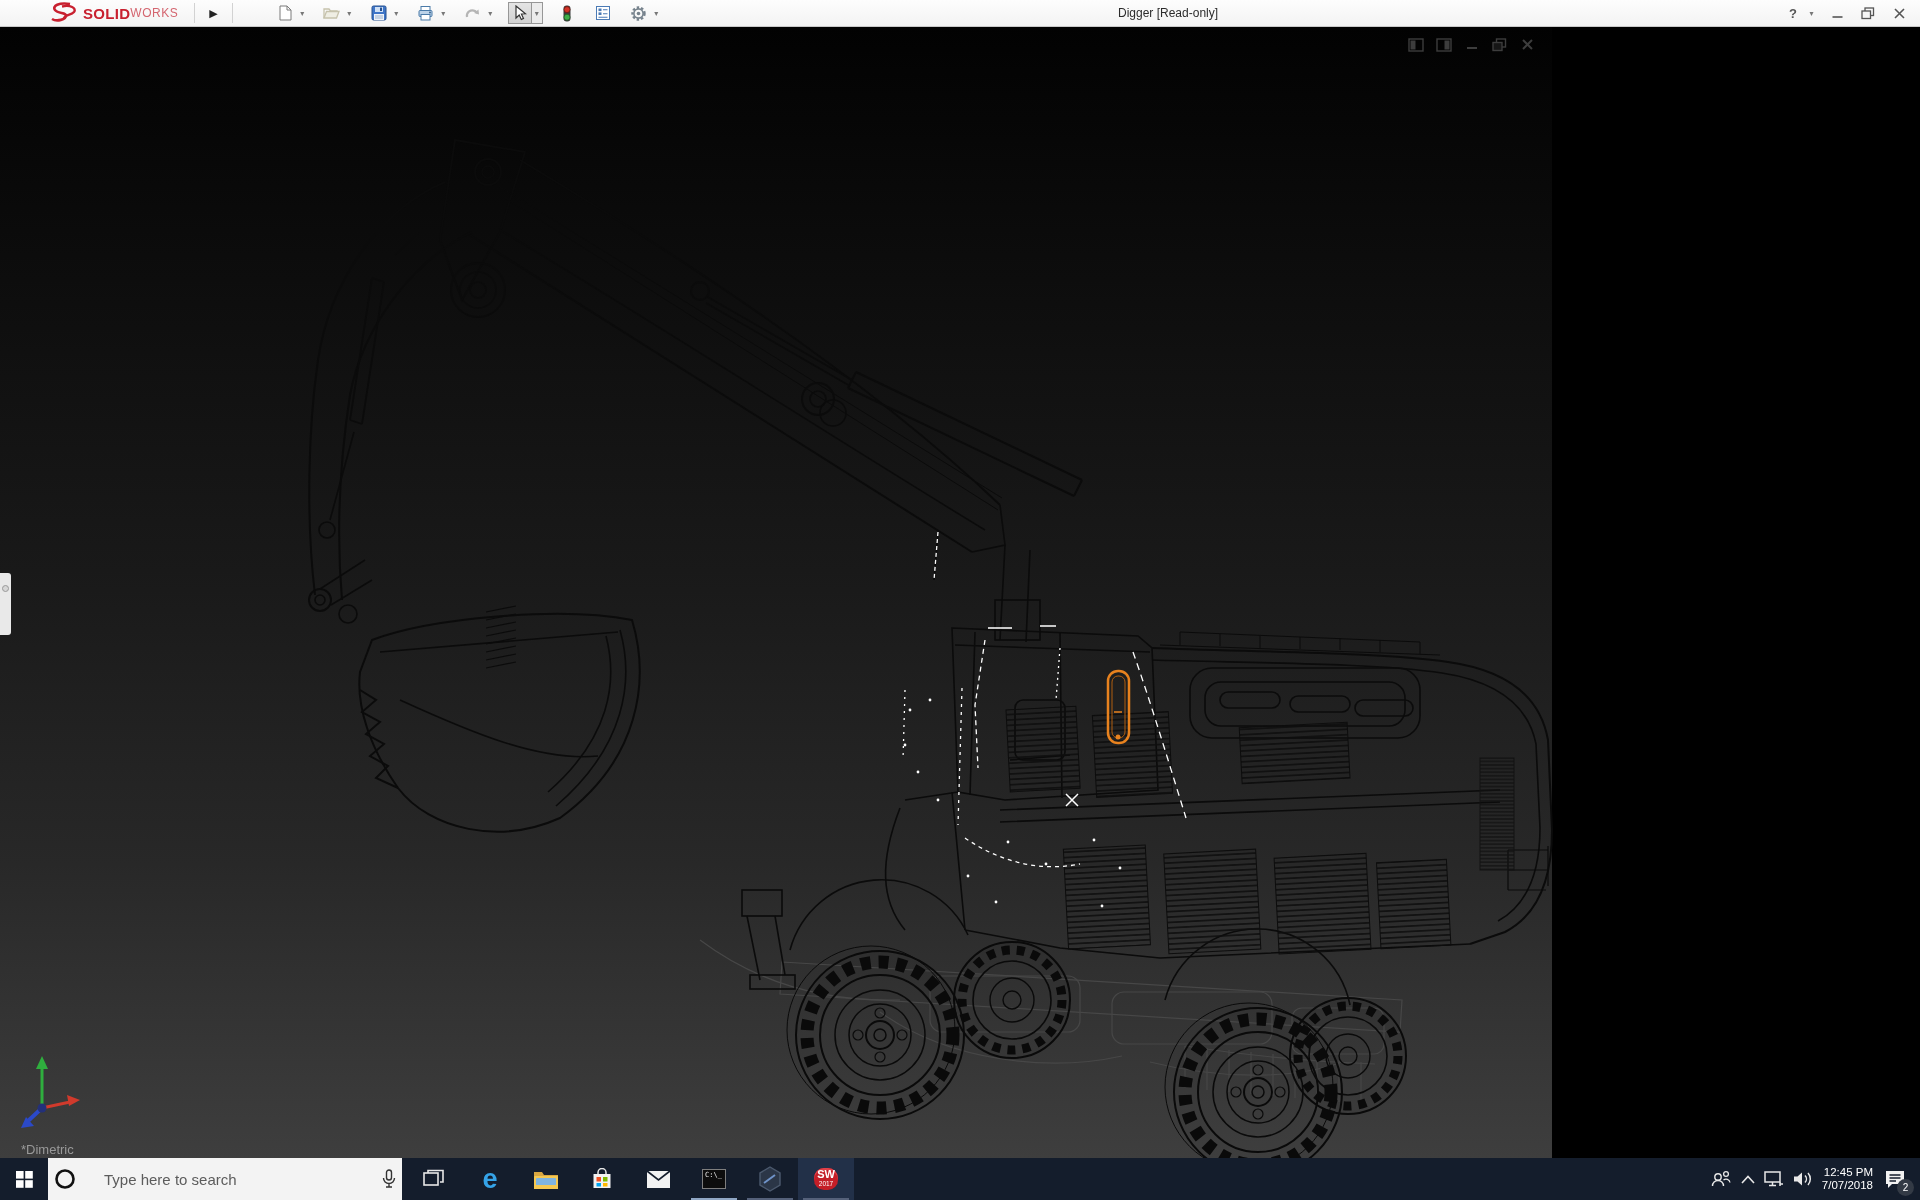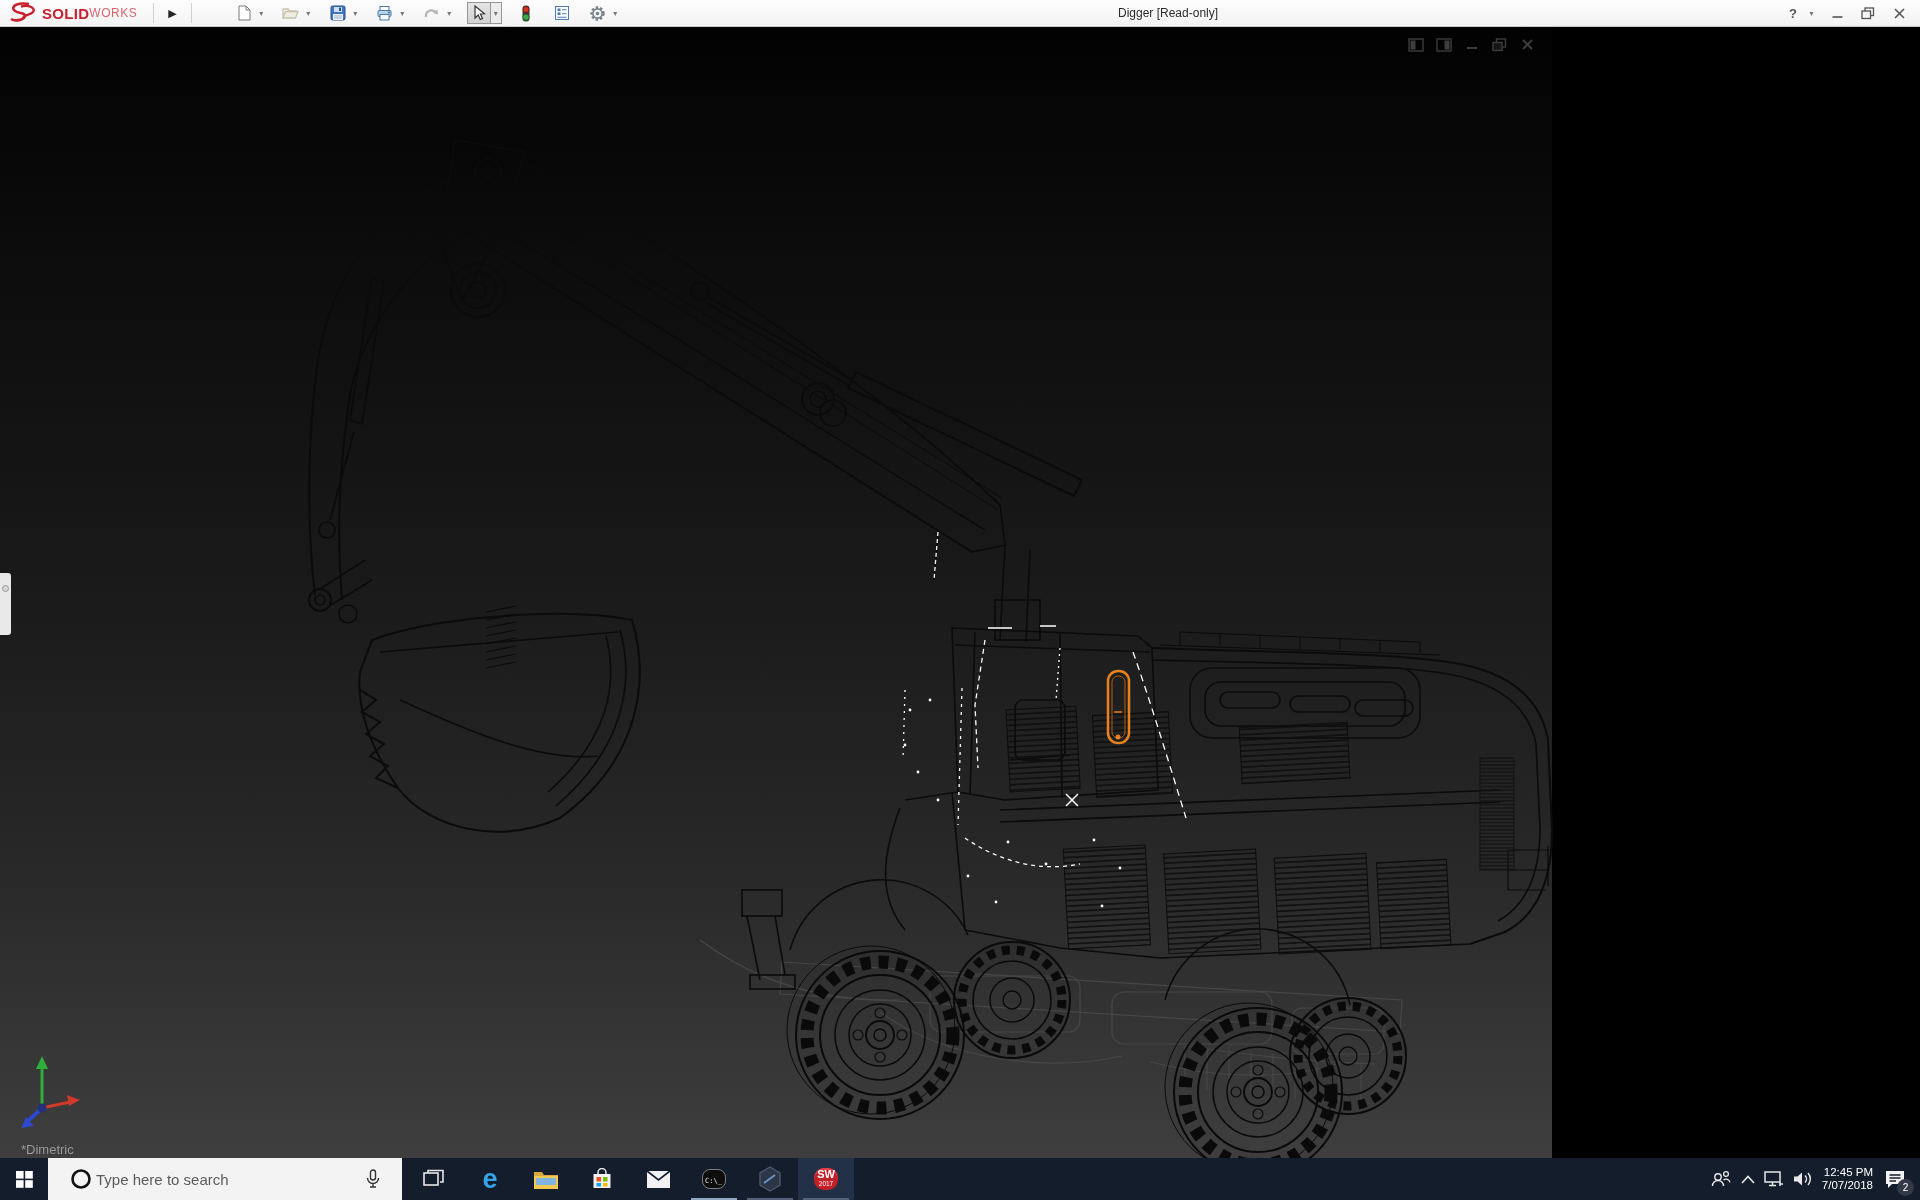--- a/index.html
+++ b/index.html
@@ -2,21 +2,21 @@
 <html><head>
 <meta charset="utf-8">
 <style>
   * { margin:0; padding:0; box-sizing:border-box; }
   html,body { width:1920px; height:1200px; background:#000; font-family:"Liberation Sans","DejaVu Sans",sans-serif; }
   .screen { position:relative; width:1920px; height:1200px; overflow:hidden; }
 
   
   .titlebar { position:absolute; top:0; left:0; width:1920px; height:27px;
     background:linear-gradient(#fdfdfd,#f3f3f3); border-bottom:1px solid #c9c9c9;
-    display:flex; align-items:center; }
+    display:flex; align-items:center;padding-left:41px; }
   .brand { display:flex; align-items:center; padding:0 10px 0 8px; height:100%; }
   .brand-solid { color:#c8202f; font-weight:bold; font-size:15px; letter-spacing:.3px; margin-left:4px; }
   .brand-works { color:#d4656f; font-weight:normal; font-size:12px; letter-spacing:.5px; }
   .vsep { width:1px; height:20px; background:#d2d2d2; margin:0 6px; }
   .menu-expand { font-size:11px; color:#222; padding:2px 8px; cursor:default; }
   .toolbar { display:flex; align-items:center; margin-left:34px; gap:2px; }
   .tgroup { display:flex; align-items:center; margin-right:10px; }
   .tbtn { width:24px; height:22px; display:flex; align-items:center; justify-content:center; border:1px solid transparent; }
   .tbtn.pressed { background:linear-gradient(#e4e4e4,#d2d2d2); border:1px solid #979797; }
   .caret { font-size:8px; color:#777; width:11px; text-align:center; }
@@ -34,35 +34,35 @@
   .doc-win-controls { position:absolute; top:10px; right:16px; display:flex; gap:11px; }
   .dwc { width:17px; height:15px; display:flex; align-items:center; justify-content:center; }
   .left-flyout-tab { position:absolute; left:0; top:546px; width:11px; height:62px;
     background:#e9e9e9; border-radius:0 3px 3px 0; display:flex; justify-content:center; padding-top:12px; }
   .left-flyout-tab .dot { width:7px; height:7px; border:1px solid #9a9a9a; border-radius:50%; background:#d7d7d7; }
   .view-label { position:absolute; left:21px; bottom:1px; color:#999; font-size:13px; }
 
   
   .taskbar { position:absolute; bottom:0; left:0; width:1920px; height:42px; background:#141d2c; display:flex; align-items:stretch; }
   .start { width:48px; display:flex; align-items:center; justify-content:center; }
-  .searchbox { width:354px; background:#f3f3f3; display:flex; align-items:center; padding:0 22px; gap:4px; }
+  .searchbox { width:354px; background:#f3f3f3; display:flex; align-items:center; padding:0 6px; gap:28px; }
   .search-text { color:#5c5c5c; font-size:15px; flex:1; }
   .task-icons { display:flex; align-items:stretch; margin-left:4px; }
   .tkbtn { position:relative; width:56px; display:flex; align-items:center; justify-content:center; }
   .tkbtn.active { background:#223048; }
   .runbar { position:absolute; bottom:0; left:5px; right:5px; height:2.5px; }
   .runbar.cmd { background:#8fa6c4; }
   .runbar.dim { background:#55617a; }
   .edge-glyph { color:#35a3e8; font-size:27px; font-weight:bold; line-height:1; }
   .sw-badge { width:24px; height:22px; background:#c41e27; border-radius:10px; position:relative;
     box-shadow:inset 0 2px 0 #e04048; text-align:center; }
   .sw-label { color:#fff; font-weight:bold; font-size:11px; line-height:13px; display:block; }
   .sw-year { color:#fff; font-size:6.5px; line-height:6px; display:block; }
-  .cmd-badge { width:24px; height:20px; background:#0d0d0d; border:1px solid #7e7e7e; border-radius:8px;
-    color:#e8e8e8; font-size:7px; font-family:"DejaVu Sans Mono",monospace; padding:7px 2px; text-align:left; }
+  .cmd-badge { width:24px; height:20px; background:#0d0d0d; border:1px solid #7e7e7e; border-radius:0;
+    color:#e8e8e8; font-size:7px; font-family:"DejaVu Sans Mono",monospace; padding:1px 2px; text-align:left; }
   .spacer { flex:1; }
   .tray { display:flex; align-items:center; gap:9px; padding-right:12px; }
   .clock { text-align:right; color:#fff; font-size:11.5px; line-height:13px; }
   .badge-wrap { position:relative; width:26px; height:26px; display:flex; align-items:center; justify-content:center; }
   .notif-badge { position:absolute; right:-6px; bottom:-4px; width:17px; height:17px; border-radius:50%;
     background:#333a45; color:#fff; font-size:10px; display:flex; align-items:center; justify-content:center; }
 </style>
 </head>
 <body>
 

